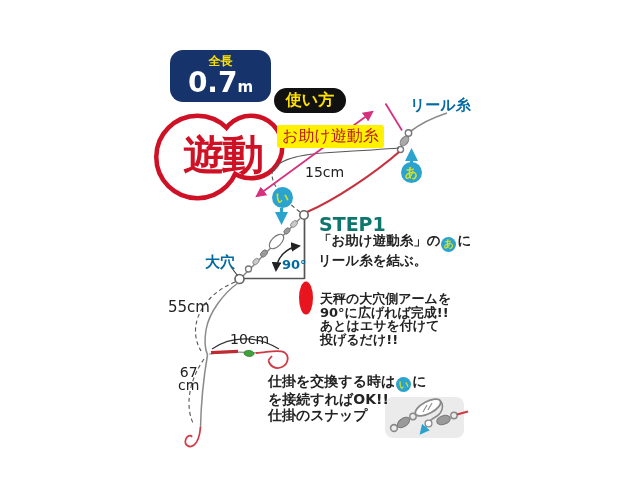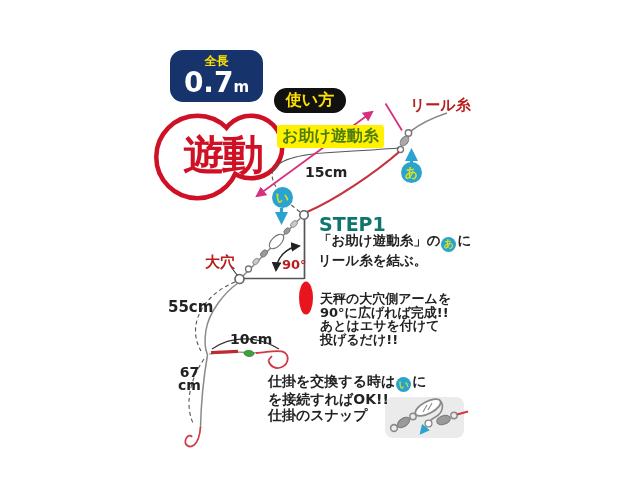--- a/index.html
+++ b/index.html
@@ -1,41 +1,41 @@
 <!DOCTYPE html>
 <html><head>
 <meta charset="utf-8">
 <style>
   html,body{margin:0;padding:0;background:#fff;}
   .stage{position:relative;width:640px;height:480px;background:#fff;overflow:hidden;
          font-family:"DejaVu Sans","Liberation Sans",sans-serif;}
   .abs{position:absolute;}
   svg{position:absolute;left:0;top:0;z-index:1;}
-  .lbl{z-index:2;color:#b91c1c;font-weight:600;white-space:nowrap;}
-  .len-badge{left:170px;top:50px;width:93px;height:52px;background:#17336b;border-radius:13px;
+  .lbl{z-index:2;color:#0369a1;font-weight:600;white-space:nowrap;}
+  .len-badge{left:170px;top:50px;width:101px;height:52px;background:#17336b;border-radius:13px;
              z-index:2;display:flex;flex-direction:column;align-items:center;justify-content:center;line-height:1;}
   .len-badge .t{color:#ffe100;font-size:12px;font-weight:bold;margin-bottom:2px;}
   .len-badge .v{color:#fff;font-size:28px;font-weight:bold;}
   .len-badge .u{color:#fff;font-size:15px;font-weight:bold;}
   .usage{left:274px;top:88px;width:72px;height:25px;background:#111;border-radius:13px;z-index:2;
          display:flex;align-items:center;justify-content:center;color:#ffe100;font-size:16px;font-weight:bold;}
   .helper{left:277px;top:125px;height:23px;padding:0 5px;background:#fff100;border-radius:3px;z-index:3;
-          display:flex;align-items:center;justify-content:center;color:#4d7c0f;font-size:16px;font-weight:bold;white-space:nowrap;}
+          display:flex;align-items:center;justify-content:center;color:#b91c1c;font-size:16px;font-weight:normal;white-space:nowrap;}
   .stamp-text{left:172px;top:130px;width:100px;height:50px;z-index:2;display:flex;align-items:center;justify-content:center;
               color:#cf1126;font-size:42px;font-weight:900;letter-spacing:-3px;white-space:nowrap;}
   .marker{z-index:3;border-radius:50%;background:#2aa3cf;color:#d9e021;font-weight:bold;
           display:flex;align-items:center;justify-content:center;}
   .marker.big{width:21px;height:21px;font-size:13px;}
   .marker.inline{display:inline-flex;width:15px;height:15px;font-size:10px;vertical-align:-2px;margin:0 1px;}
   .step-title{z-index:2;color:#0f766e;font-size:19px;font-weight:bold;white-space:nowrap;}
   .body-txt{z-index:2;color:#232323;font-weight:bold;white-space:nowrap;}
   .s1{font-size:13.5px;line-height:16.5px;}
   .s2{font-size:13px;line-height:13.6px;}
   .nt{font-size:14px;line-height:15.5px;}
-  .meas{font-weight:700;color:#222;}
+  .meas{font-weight:400;color:#222;}
 </style>
 </head>
 <body>
 
 <div class="stage">
 
   <svg width="640" height="480" viewBox="0 0 640 480">
     <defs>
       <marker id="mBlack" viewBox="0 0 10 10" refX="8" refY="5" markerWidth="7" markerHeight="7" orient="auto-start-reverse">
         <path d="M0,0 L10,5 L0,10 z" fill="#222"></path>

